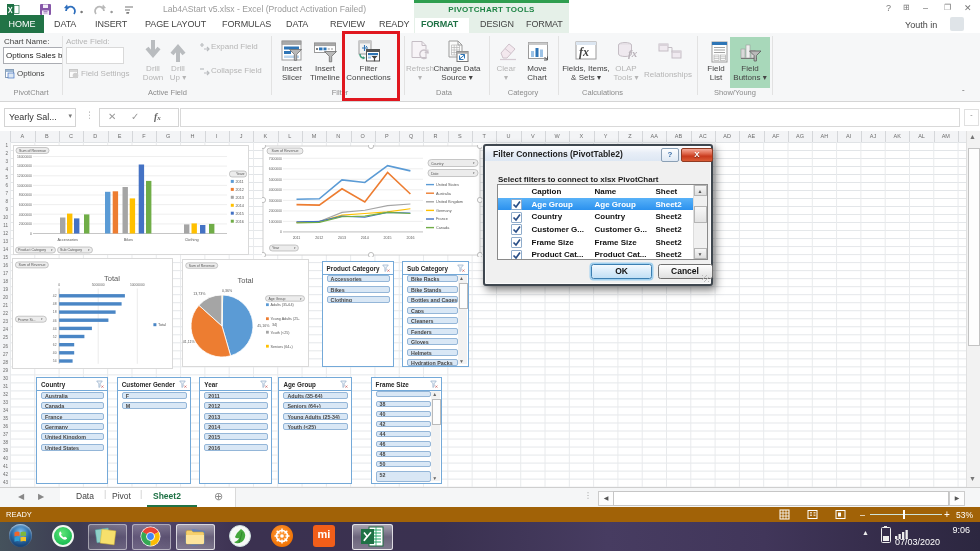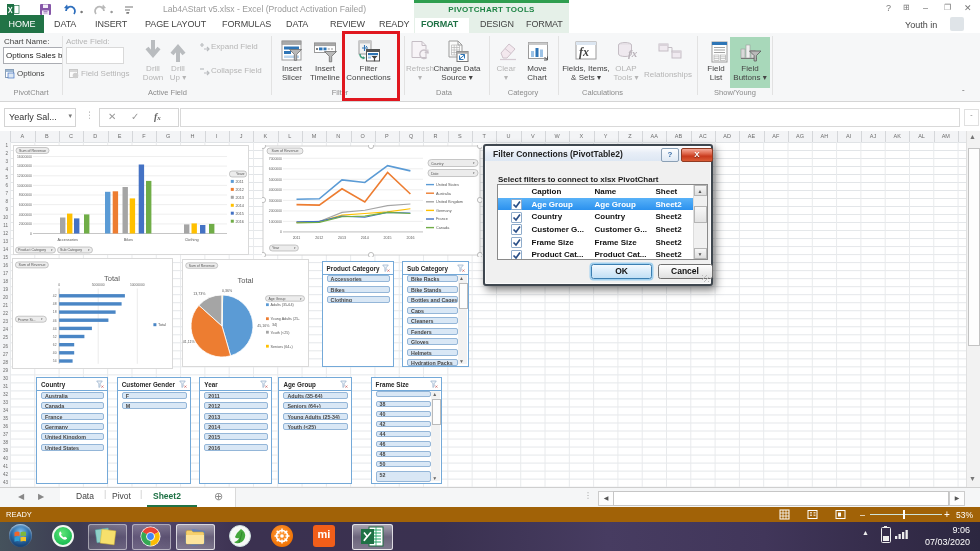--- a/index.html
+++ b/index.html
@@ -956,15 +956,15 @@
         <div style="position:absolute;left:2px;top:-2.5px;width:3px;height:1.5px;background:#eee;"></div>
         <div style="position:absolute;left:1px;bottom:1px;right:1px;height:5px;background:#eee;"></div>
       </div>
       <svg style="position:absolute;left:895px;top:6px;" width="14" height="12">
         <rect x="0" y="8" width="2.3" height="3" fill="#eee"></rect>
         <rect x="3.5" y="6" width="2.3" height="5" fill="#eee"></rect>
         <rect x="7" y="4" width="2.3" height="7" fill="#eee"></rect>
         <rect x="10.5" y="2" width="2.3" height="9" fill="#eee"></rect>
       </svg>
       <span style="position:absolute;left:900px;top:3px;width:70px;text-align:right;font-size:9px;color:#fff;">9:06</span>
-      <span style="position:absolute;left:895px;top:14.5px;width:75px;text-align:right;font-size:9px;color:#fff;">07/03/2020</span>
+      <span style="position:absolute;left:895px;top:14.5px;width:75px;text-align:left;font-size:9px;color:#fff;">07/03/2020</span>
     </div>
 
 </div>
 </body></html>

